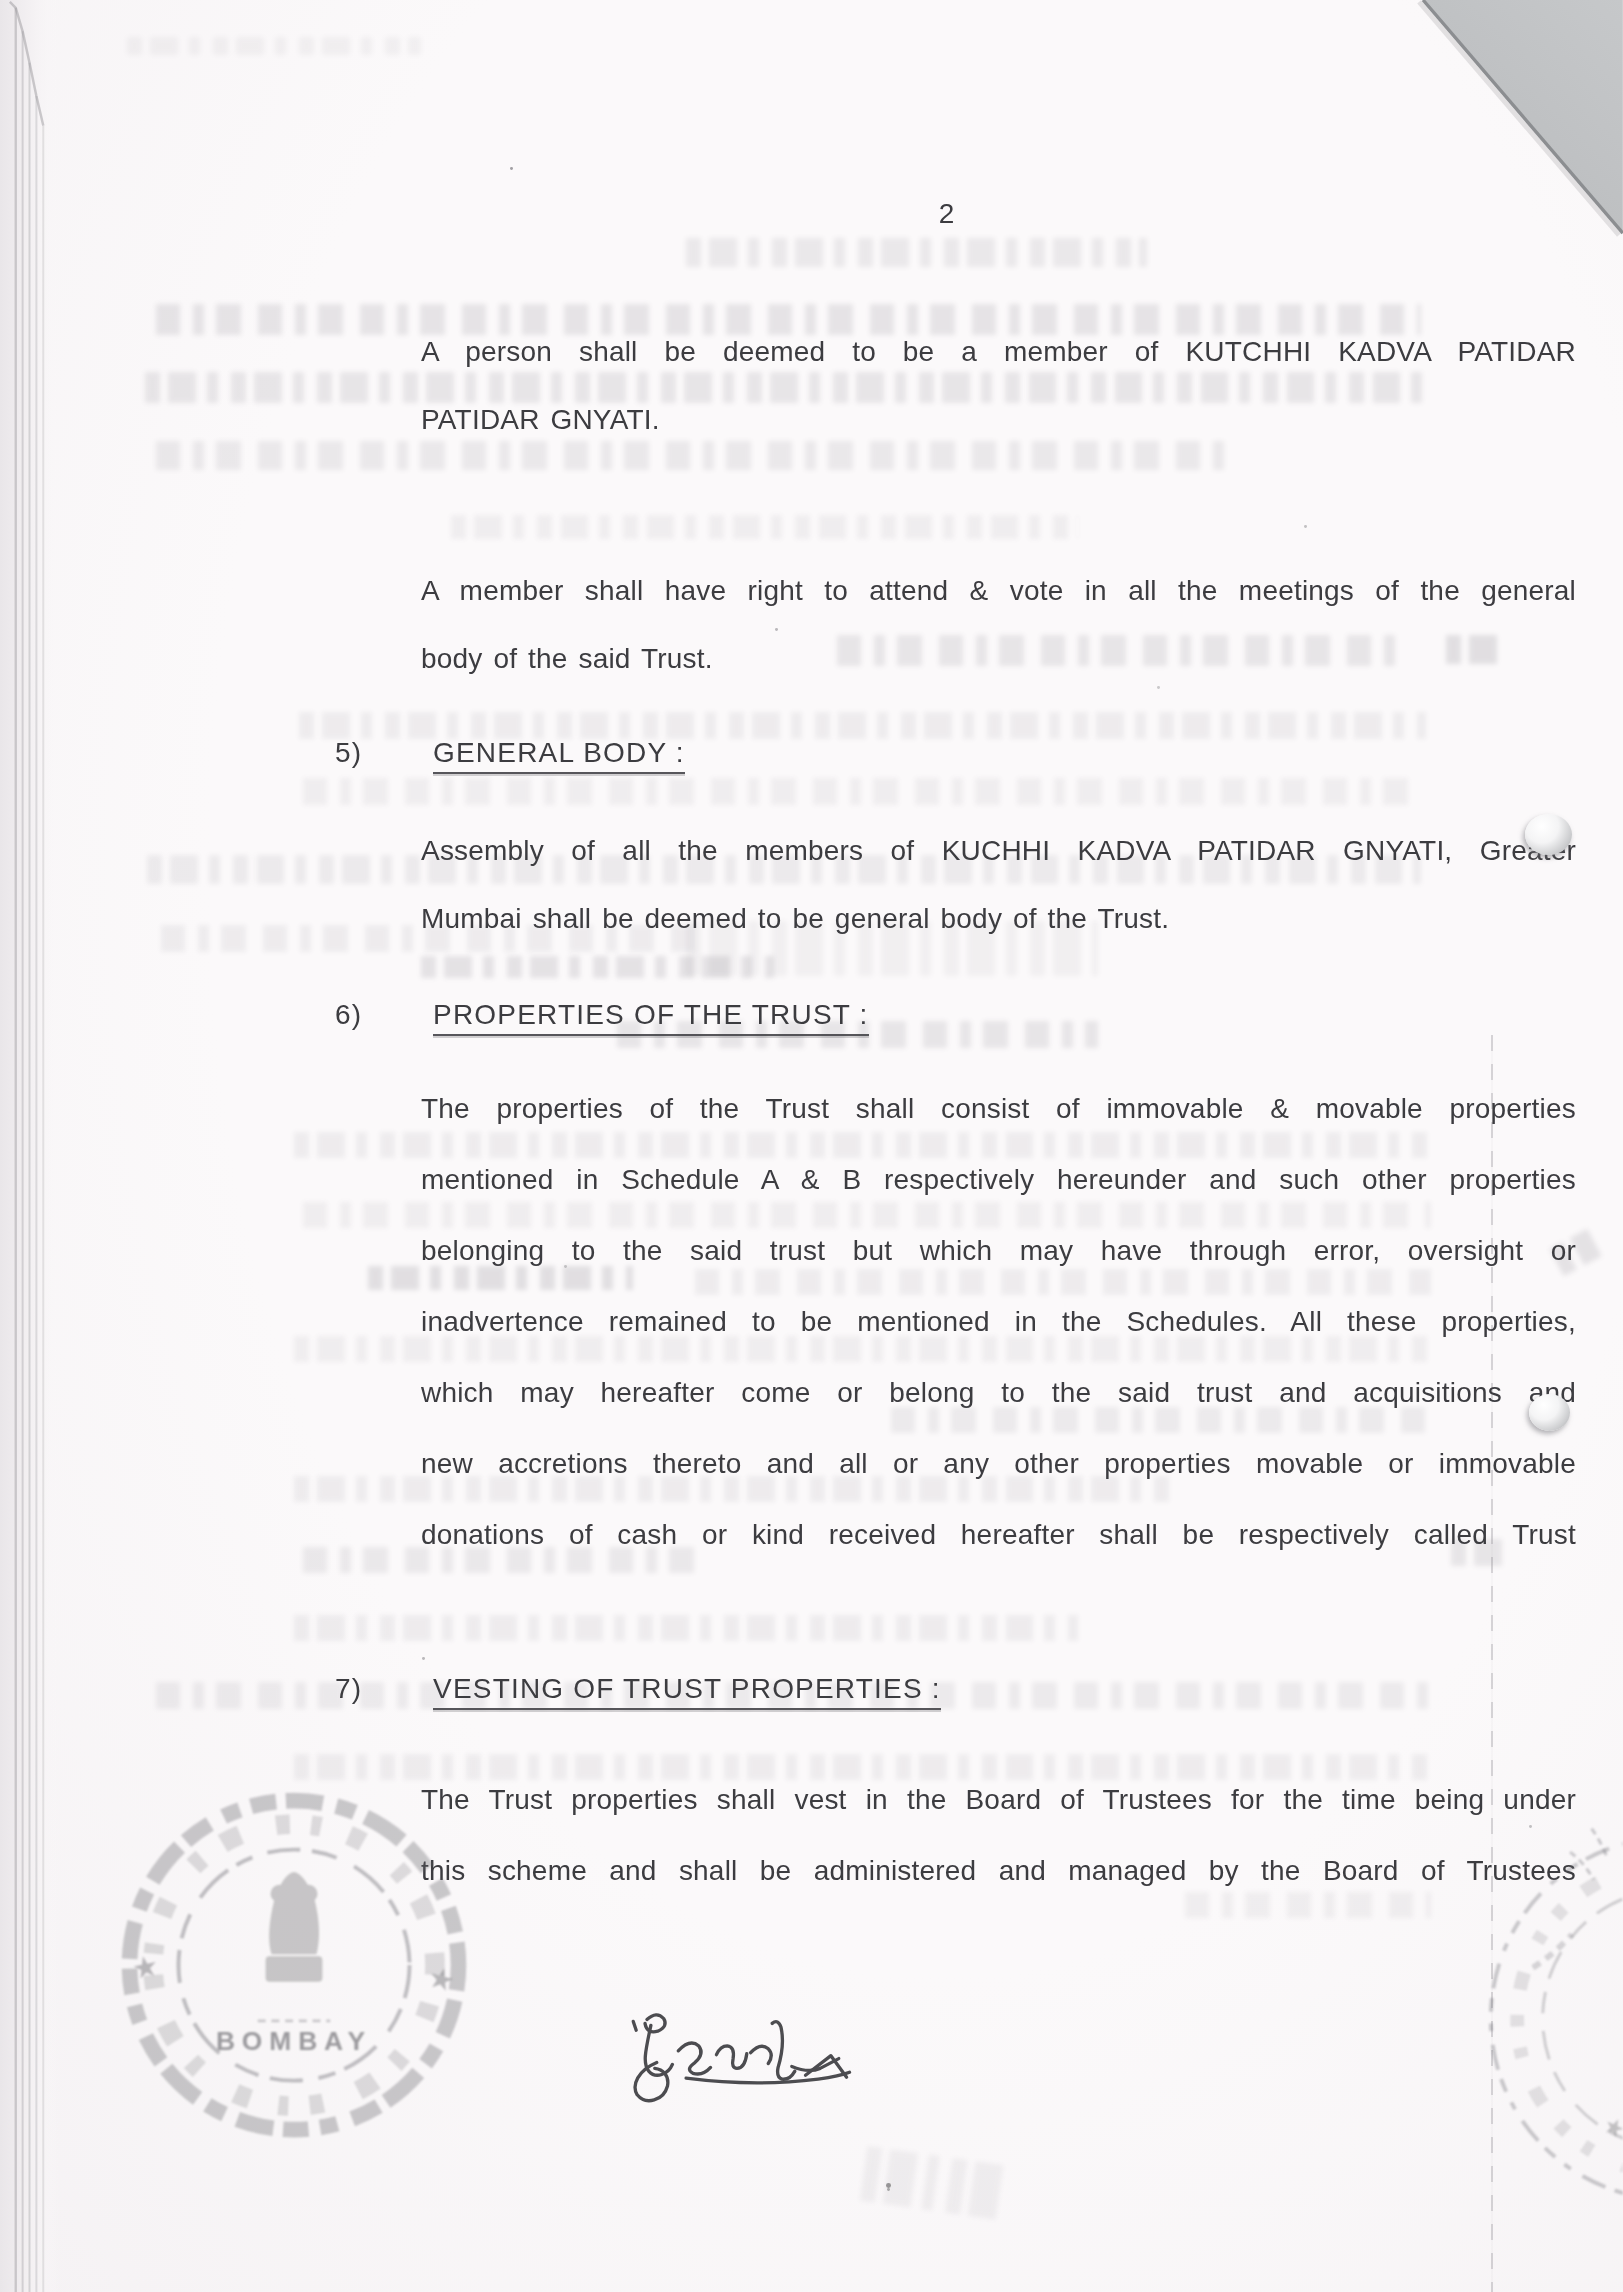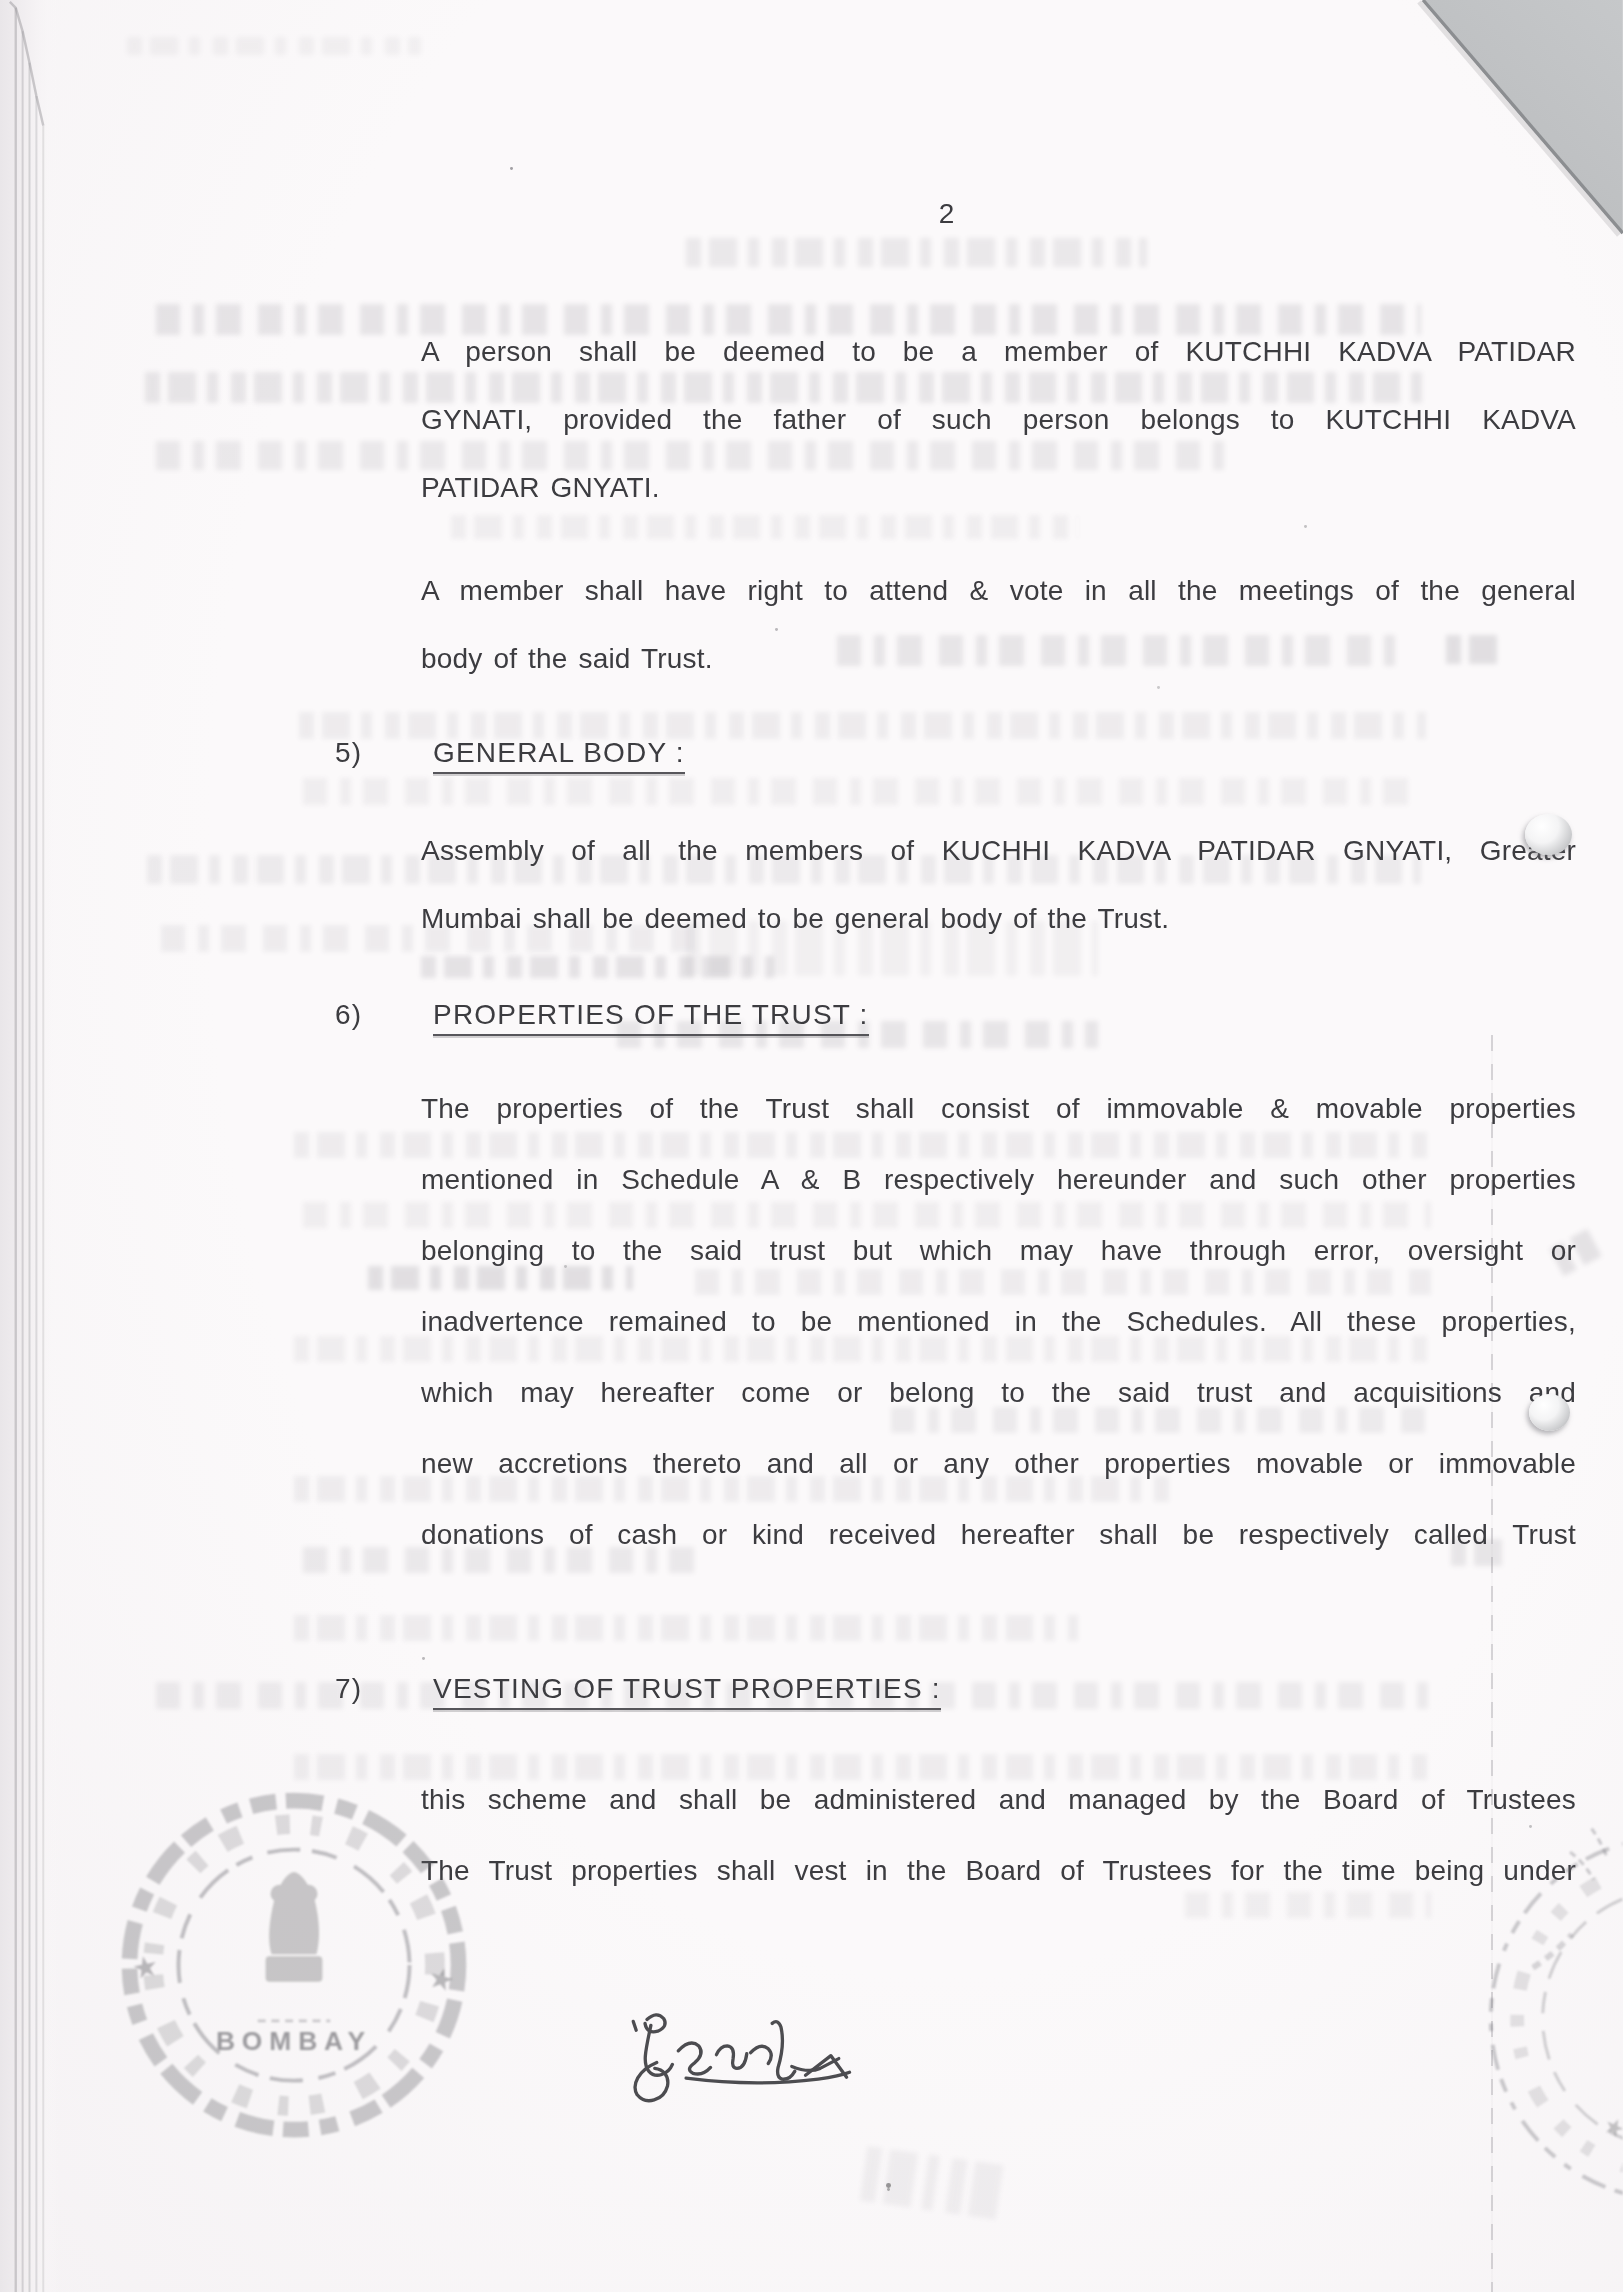--- a/index.html
+++ b/index.html
@@ -104,21 +104,20 @@
 
   <div class="crease" style="left:1491px; top:1035px; height:1258px;"></div>
   <div class="specks" style="left:510px; top:167px;"></div>
 
   <div class="textlayer">
 
     <div class="page-number">2</div>
 
     <div class="para" style="top:318px;">
         <div class="jline">A person shall be deemed to be a member of KUTCHHI KADVA PATIDAR</div>
-        <div class="jline">GYNATI, provided the father of such person belongs to KUTCHHI KADVA</div>
         <div class="jline jline-last">PATIDAR GNYATI.</div>
       </div>
 
     <div class="para" style="top:557px;">
         <div class="jline">A member shall have right to attend &amp; vote in all the meetings of the general</div>
         <div class="jline jline-last">body of the said Trust.</div>
       </div>
 
     <div class="sec-heading" style="top:719px;">
       <span class="sec-num">5)</span><span class="sec-title">GENERAL BODY :</span>
@@ -138,22 +137,22 @@
         <div class="jline">inadvertence remained to be mentioned in the Schedules.  All these properties,</div>
         <div class="jline">which may hereafter come or belong to the said trust and acquisitions and</div>
         <div class="jline">new accretions thereto and all or any other properties movable or immovable</div>
         <div class="jline">donations of cash or kind received hereafter shall be respectively called Trust</div>
       </div>
 
     <div class="sec-heading" style="top:1655px;">
       <span class="sec-num">7)</span><span class="sec-title">VESTING OF TRUST PROPERTIES :</span>
     </div>
     <div class="para lh72" style="top:1764px;">
+        <div class="jline">The Trust properties shall vest in the Board of Trustees for the time being under</div>
         <div class="jline">this scheme and shall be administered and managed by the Board of Trustees</div>
-        <div class="jline">The Trust properties shall vest in the Board of Trustees for the time being under</div>
       </div>
   </div>
 
   <svg class="stamp" width="402" height="372" viewBox="0 0 410 380">
     <g stroke="#606066" fill="none">
       <circle cx="205" cy="185" r="168" stroke-width="16" opacity="0.36" stroke-dasharray="26 10 38 14 20 12 44 9 30 16 18 12"></circle>
       <circle cx="205" cy="185" r="144" stroke-width="20" opacity="0.22" stroke-dasharray="10 30 16 44 12 26 20 38 14 22"></circle>
       <circle cx="205" cy="185" r="118" stroke-width="4" opacity="0.42" stroke-dasharray="34 12 26 20 40 10 18 16"></circle>
       <path d="M168,242 h74" stroke-width="3" opacity="0.35" stroke-dasharray="8 6"></path>
     </g>

